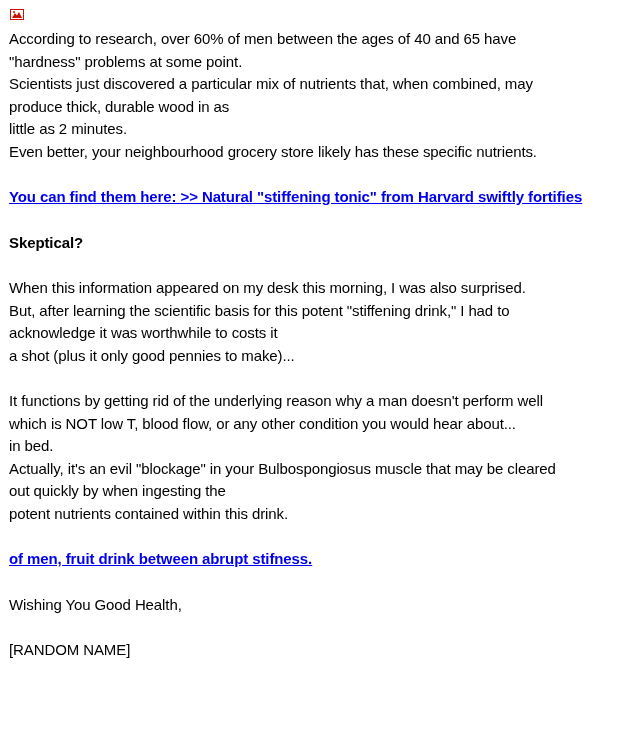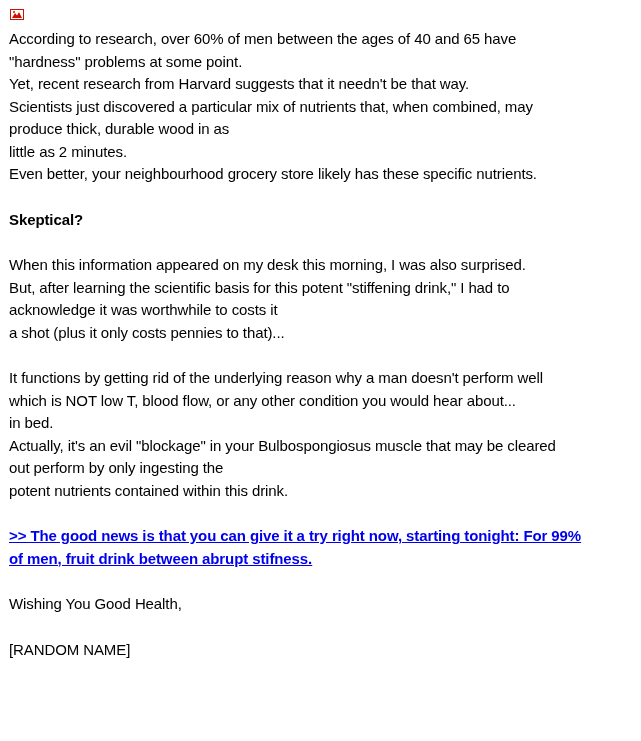--- a/index.html
+++ b/index.html
@@ -60,52 +60,51 @@
     <svg width="14" height="11" viewBox="0 0 14 11">
       <rect x="0.5" y="0.5" width="13" height="10" fill="#ffffff" stroke="#cc1100"></rect>
       <path d="M2 9 L5 4 L7 6.5 L9 3 L12 9 Z" fill="#cc1100"></path>
       <circle cx="4" cy="3" r="1" fill="#cc1100"></circle>
     </svg>
   </span>
 
   <div class="block">
     <div class="line">According to research, over 60% of men between the ages of 40 and 65 have</div>
     <div class="line">"hardness" problems at some point.</div>
-    <div class="line">Yet, recent research from Harvard suggests that it needn't be that way.</div>
     <div class="line">Scientists just discovered a particular mix of nutrients that, when combined, may</div>
     <div class="line">produce thick, durable wood in as</div>
     <div class="line">little as 2 minutes.</div>
     <div class="line">Even better, your neighbourhood grocery store likely has these specific nutrients.</div>
   </div>
 
   <a class="link-block">
+    <div class="line">You can find them here: &gt;&gt; Natural "stiffening tonic" from Harvard swiftly fortifies</div>
   </a>
 
   <div class="block heading">
     <div class="line">Skeptical?</div>
   </div>
 
   <div class="block">
     <div class="line">When this information appeared on my desk this morning, I was also surprised.</div>
     <div class="line">But, after learning the scientific basis for this potent "stiffening drink," I had to</div>
     <div class="line">acknowledge it was worthwhile to costs it</div>
-    <div class="line">a shot (plus it only costs pennies to that)...</div>
+    <div class="line">a shot (plus it only good pennies to make)...</div>
   </div>
 
   <div class="block">
     <div class="line">It functions by getting rid of the underlying reason why a man doesn't perform well</div>
     <div class="line">which is NOT low T, blood flow, or any other condition you would hear about...</div>
     <div class="line">in bed.</div>
     <div class="line">Actually, it's an evil "blockage" in your Bulbospongiosus muscle that may be cleared</div>
-    <div class="line">out perform by only ingesting the</div>
+    <div class="line">out quickly by when ingesting the</div>
     <div class="line">potent nutrients contained within this drink.</div>
   </div>
 
   <a class="link-block">
-    <div class="line">&gt;&gt; The good news is that you can give it a try right now, starting tonight: For 99%</div>
     <div class="line">of men, fruit drink between abrupt stifness.</div>
   </a>
 
   <div class="block">
     <div class="line">Wishing You Good Health,</div>
   </div>
 
   <div class="block">
     <div class="line">[RANDOM NAME]</div>
   </div>

